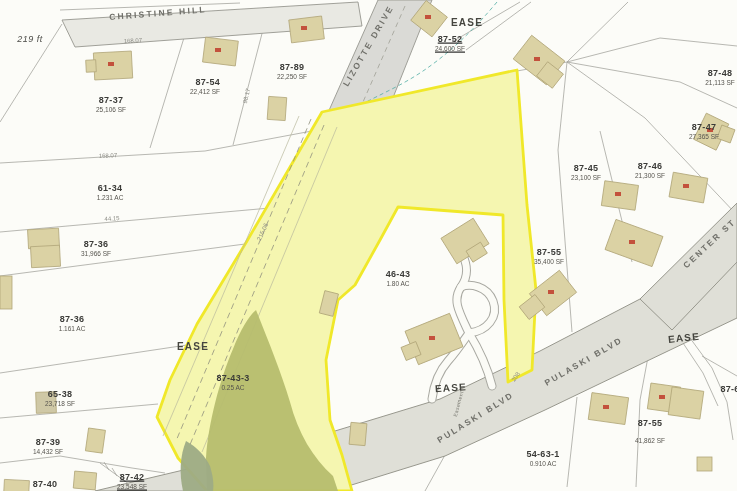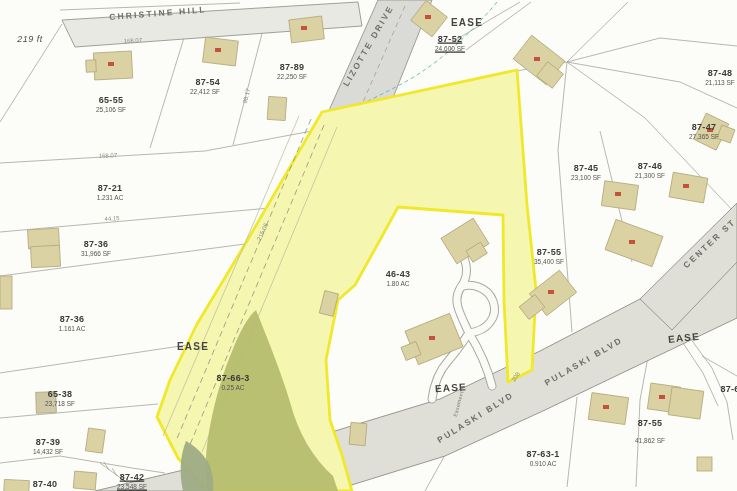--- a/index.html
+++ b/index.html
@@ -157,21 +157,21 @@
   <div class="lbl street" style="left:584px;top:362px;transform:translate(-50%,-50%) rotate(-30deg);">PULASKI BLVD</div>
   <div class="lbl street" style="left:710px;top:244px;transform:translate(-50%,-50%) rotate(-43deg);">CENTER ST</div>
 
   <div class="lbl ease" style="left:467px;top:23px;transform:translate(-50%,-50%);">EASE</div>
   <div class="lbl ease" style="left:193px;top:347px;transform:translate(-50%,-50%);">EASE</div>
   <div class="lbl ease" style="left:451px;top:388px;transform:translate(-50%,-50%) rotate(-4deg);">EASE</div>
   <div class="lbl ease" style="left:684px;top:338px;transform:translate(-50%,-50%) rotate(-6deg);">EASE</div>
   <div class="lbl small-ease" style="left:459px;top:404px;transform:translate(-50%,-50%) rotate(-75deg);">Easement</div>
 
   <div class="lbl" style="left:111px;top:104px;transform:translate(-50%,-50%);">
-    <div class="pid">65-55</div>
+    <div class="pid">87-37</div>
     <div class="par">25,106 SF</div>
   </div>
   <div class="lbl" style="left:205px;top:86px;transform:translate(-50%,-50%);text-align:right;">
     <div class="pid">87-54</div>
     <div class="par">22,412 SF</div>
   </div>
   <div class="lbl" style="left:292px;top:71px;transform:translate(-50%,-50%);">
     <div class="pid">87-89</div>
     <div class="par">22,250 SF</div>
   </div>
@@ -197,25 +197,25 @@
   </div>
   <div class="lbl" style="left:549px;top:256px;transform:translate(-50%,-50%);">
     <div class="pid">87-55</div>
     <div class="par">35,400 SF</div>
   </div>
   <div class="lbl" style="left:398px;top:278px;transform:translate(-50%,-50%);">
     <div class="pid">46-43</div>
     <div class="par">1.80 AC</div>
   </div>
   <div class="lbl" style="left:233px;top:382px;transform:translate(-50%,-50%);">
-    <div class="pid">87-66-3</div>
+    <div class="pid">87-43-3</div>
     <div class="par">0.25 AC</div>
   </div>
   <div class="lbl" style="left:110px;top:192px;transform:translate(-50%,-50%);">
-    <div class="pid">87-21</div>
+    <div class="pid">61-34</div>
     <div class="par">1.231 AC</div>
   </div>
   <div class="lbl" style="left:96px;top:248px;transform:translate(-50%,-50%);">
     <div class="pid">87-36</div>
     <div class="par">31,966 SF</div>
   </div>
   <div class="lbl" style="left:72px;top:323px;transform:translate(-50%,-50%);">
     <div class="pid">87-36</div>
     <div class="par">1.161 AC</div>
   </div>
@@ -232,21 +232,21 @@
   </div>
   <div class="lbl" style="left:132px;top:481px;transform:translate(-50%,-50%);text-decoration:underline;">
     <div class="pid">87-42</div>
     <div class="par">23,548 SF</div>
   </div>
   <div class="lbl" style="left:650px;top:431px;transform:translate(-50%,-50%);">
     <div class="pid">87-55</div>
     <div class="par" style="margin-top:9px;">41,862 SF</div>
   </div>
   <div class="lbl" style="left:543px;top:458px;transform:translate(-50%,-50%);">
-    <div class="pid">87-63-1</div>
+    <div class="pid">54-63-1</div>
     <div class="par">0.910 AC</div>
   </div>
   <div class="lbl" style="left:730px;top:389px;transform:translate(-50%,-50%);">
     <div class="pid">87-6</div>
   </div>
 
   <div class="lbl dim" style="left:133px;top:41px;transform:translate(-50%,-50%) rotate(-4deg);">168.07</div>
   <div class="lbl dim" style="left:108px;top:156px;transform:translate(-50%,-50%) rotate(-3deg);">168.07</div>
   <div class="lbl dim" style="left:247px;top:96px;transform:translate(-50%,-50%) rotate(-77deg);">98.17</div>
   <div class="lbl dim" style="left:112px;top:219px;transform:translate(-50%,-50%) rotate(-3deg);">44.15</div>

